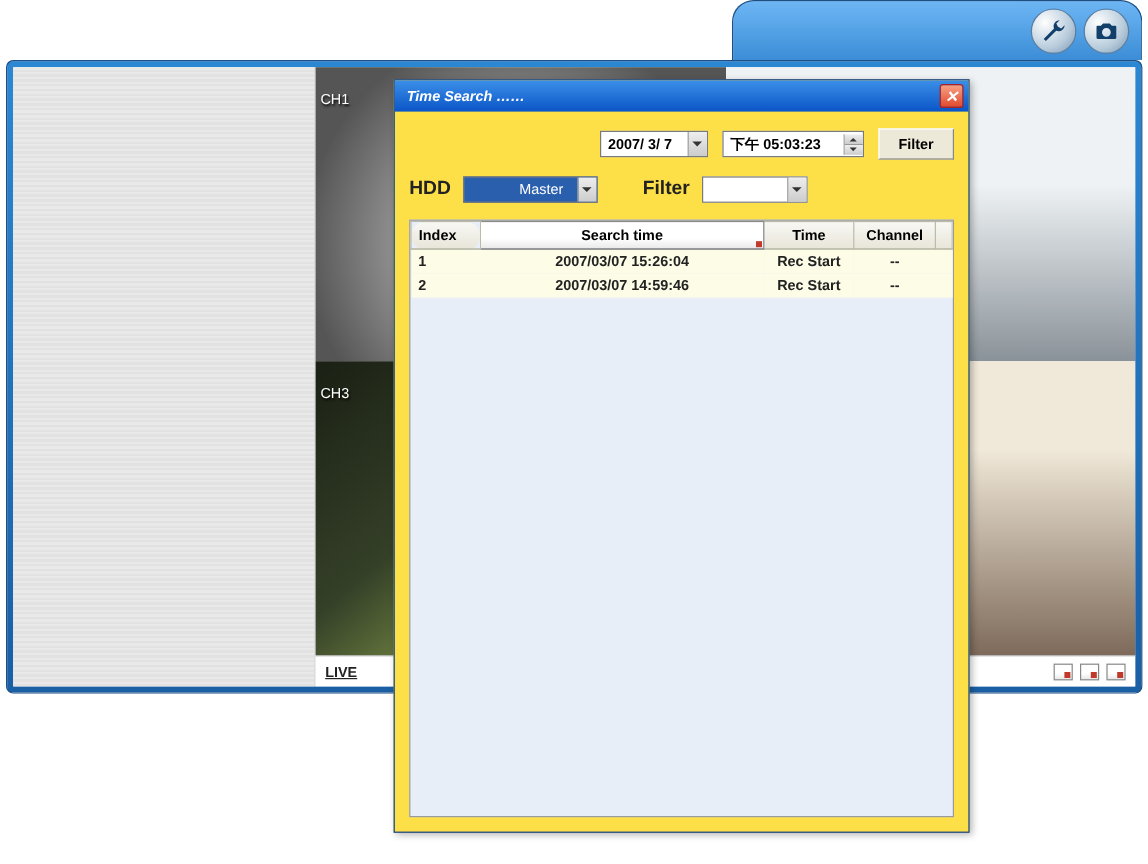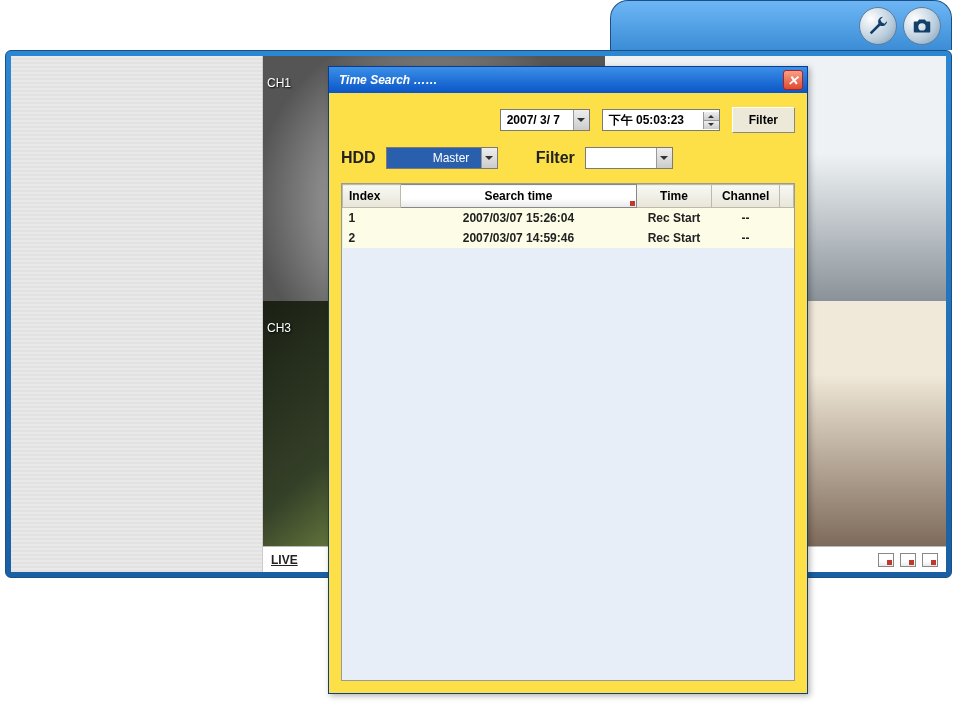--- a/index.html
+++ b/index.html
@@ -48,21 +48,21 @@
 .spin div::after { content:''; border:3px solid transparent; }
 .spin div:first-child::after { border-bottom-color:#333; margin-bottom:2px; }
 .spin div:last-child::after { border-top-color:#333; margin-top:2px; }
 .btn3d { height:26px; padding: 0 16px; background:#ece9d8; border:1px solid #888; border-top-color:#fff; border-left-color:#fff; font-size:12px; font-weight:bold; cursor:pointer; }
 .filter-combo .txt { min-width:70px; }
 .hdd-combo .txt { min-width:54px;margin-left:40px; }
 
 .table-wrap { margin: 0 12px 12px; flex:1; background:#e8eef8; border:1px solid #9a9a9a; overflow:auto; }
 table { width:100%; border-collapse: collapse; font-size:12px; }
 th { background: linear-gradient(180deg,#f8f8f4,#e8e5d8); border:1px solid #bba; padding:4px; font-weight:bold; text-align:center; }
-th.idx { width:60px; text-align:left; padding-left:6px; }
+th.idx { width:60px; text-align:left; padding-left:6px;border-radius:11px; }
 th.st { width:260px; }
 th.ev { width:80px; }
 th.ch { width:70px; }
 td { padding:3px 6px; font-weight:bold; color:#222; }
 tr.data td { background:#fdfce7; }
 td.c { text-align:center;margin-top:11px; }
 </style>
 </head>
 <body>
 

